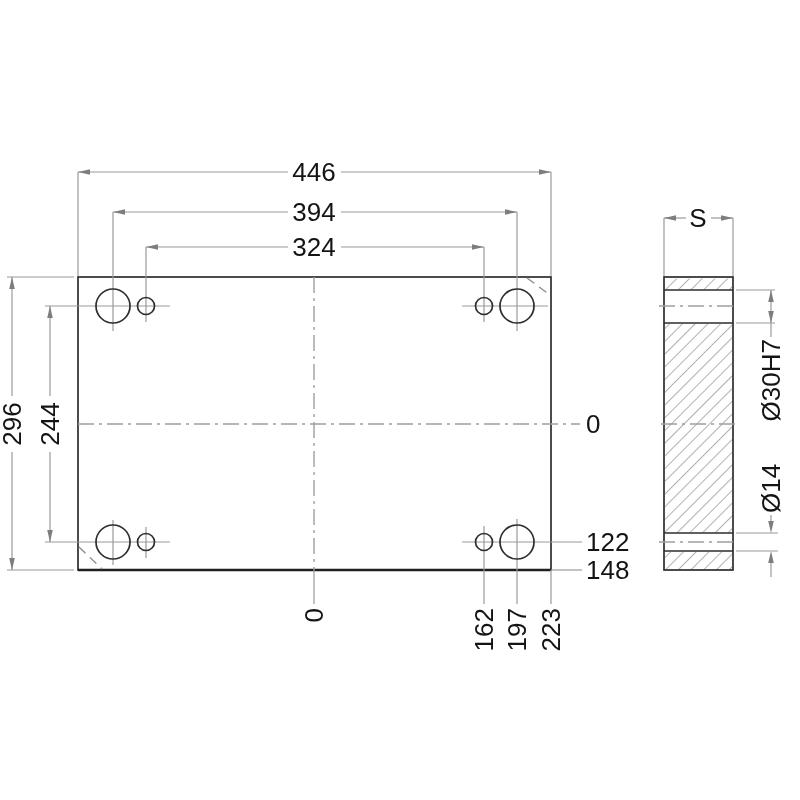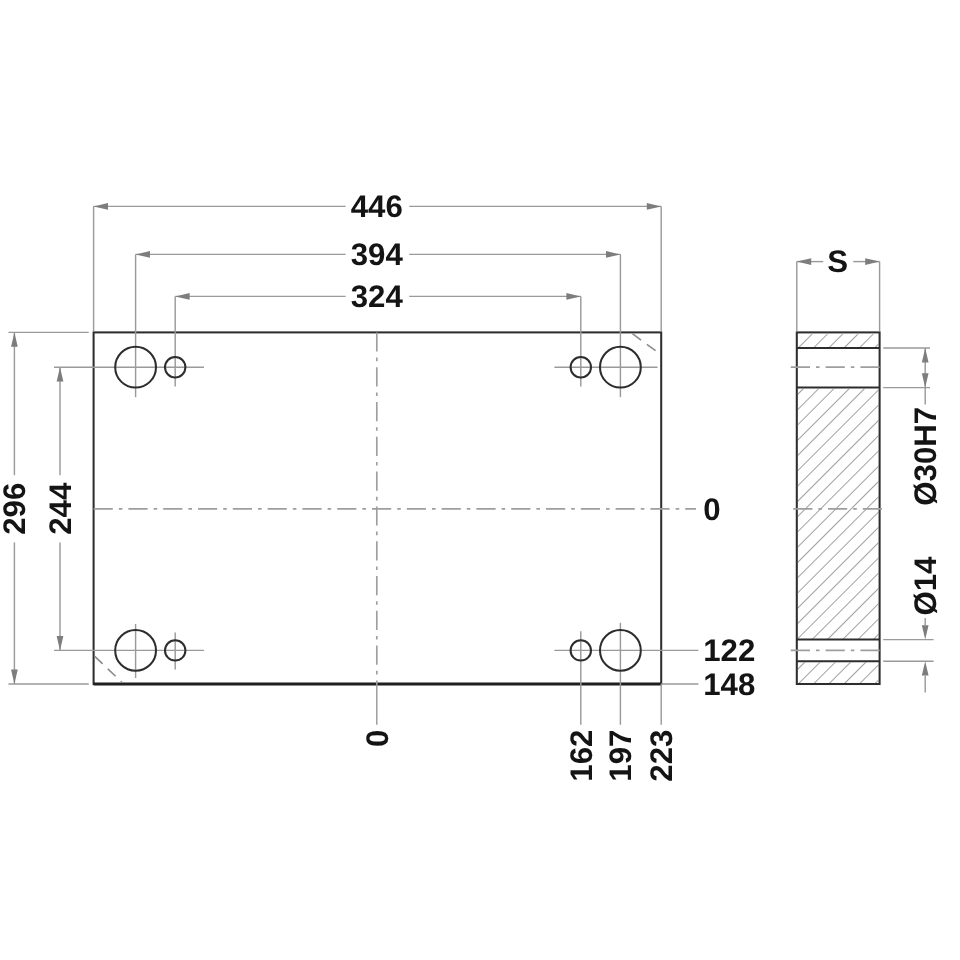--- a/index.html
+++ b/index.html
@@ -1,16 +1,16 @@
 <!DOCTYPE html>
 <html><head>
 <meta charset="utf-8">
 <style>
   html,body{margin:0;padding:0;background:#ffffff;}
-  .stage{position:relative;width:800px;height:800px;background:#ffffff;overflow:hidden;font-weight:bold;}
+  .stage{position:relative;width:800px;height:800px;background:#ffffff;overflow:hidden;}
   svg{display:block;}
   text{font-family:"Liberation Sans",sans-serif;font-size:26px;fill:#141414;}
   .obj{stroke:#2d2d2d;stroke-width:1.7;fill:none;}
   .obj-thick{stroke:#1f1f1f;stroke-width:2.6;fill:none;}
   .dim{stroke:#9a9a9a;stroke-width:1.2;fill:none;}
   .cl{stroke:#9e9e9e;stroke-width:1.4;fill:none;stroke-dasharray:16 5 3 5;}
   .chamfer{stroke:#8a8a8a;stroke-width:1.3;fill:none;stroke-dasharray:9 6;}
   .arrow{fill:#7d7d7d;stroke:none;}
 </style>
 </head>

